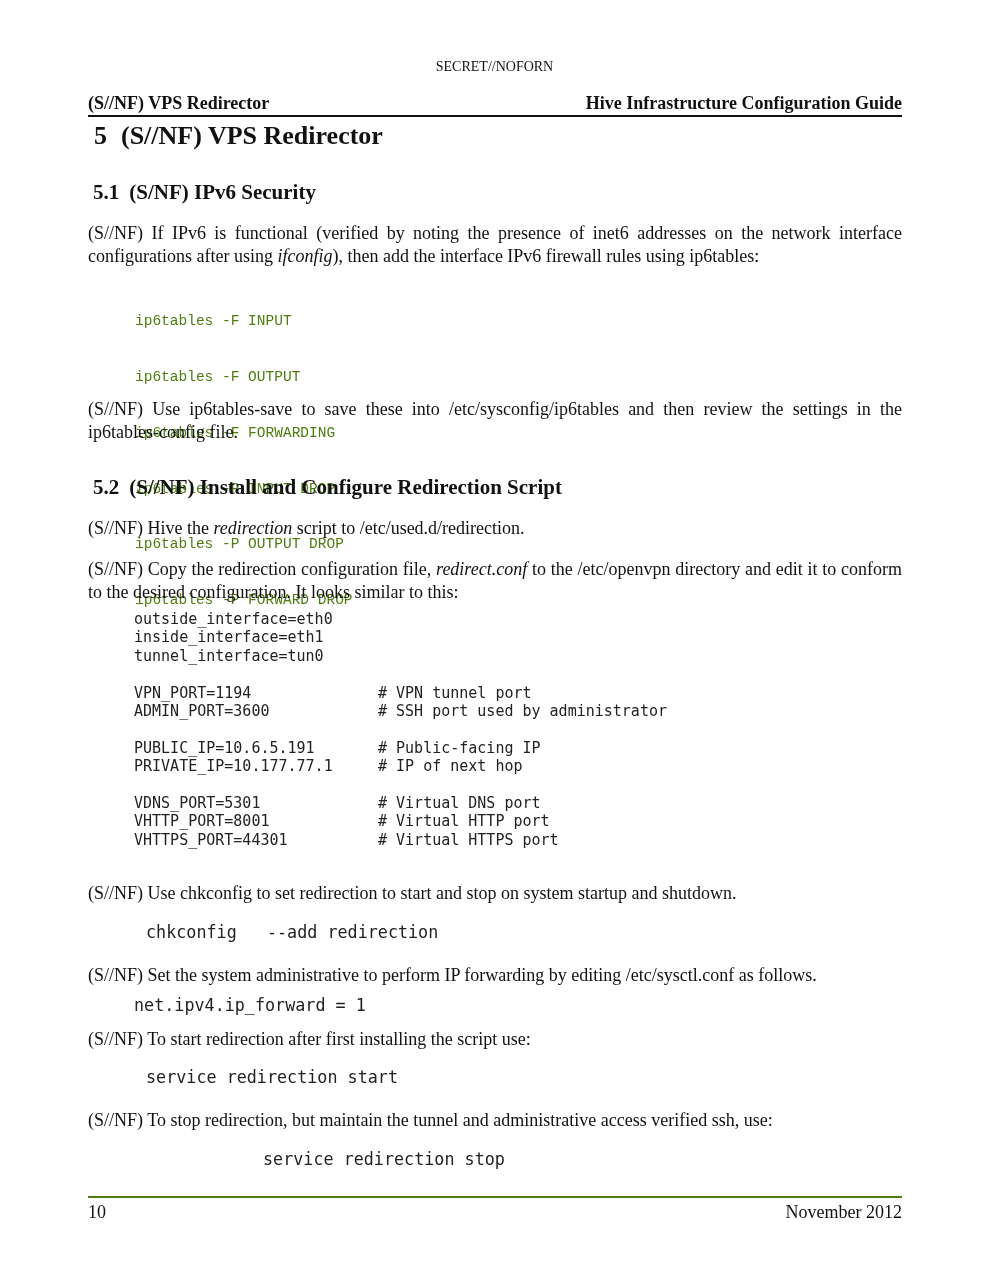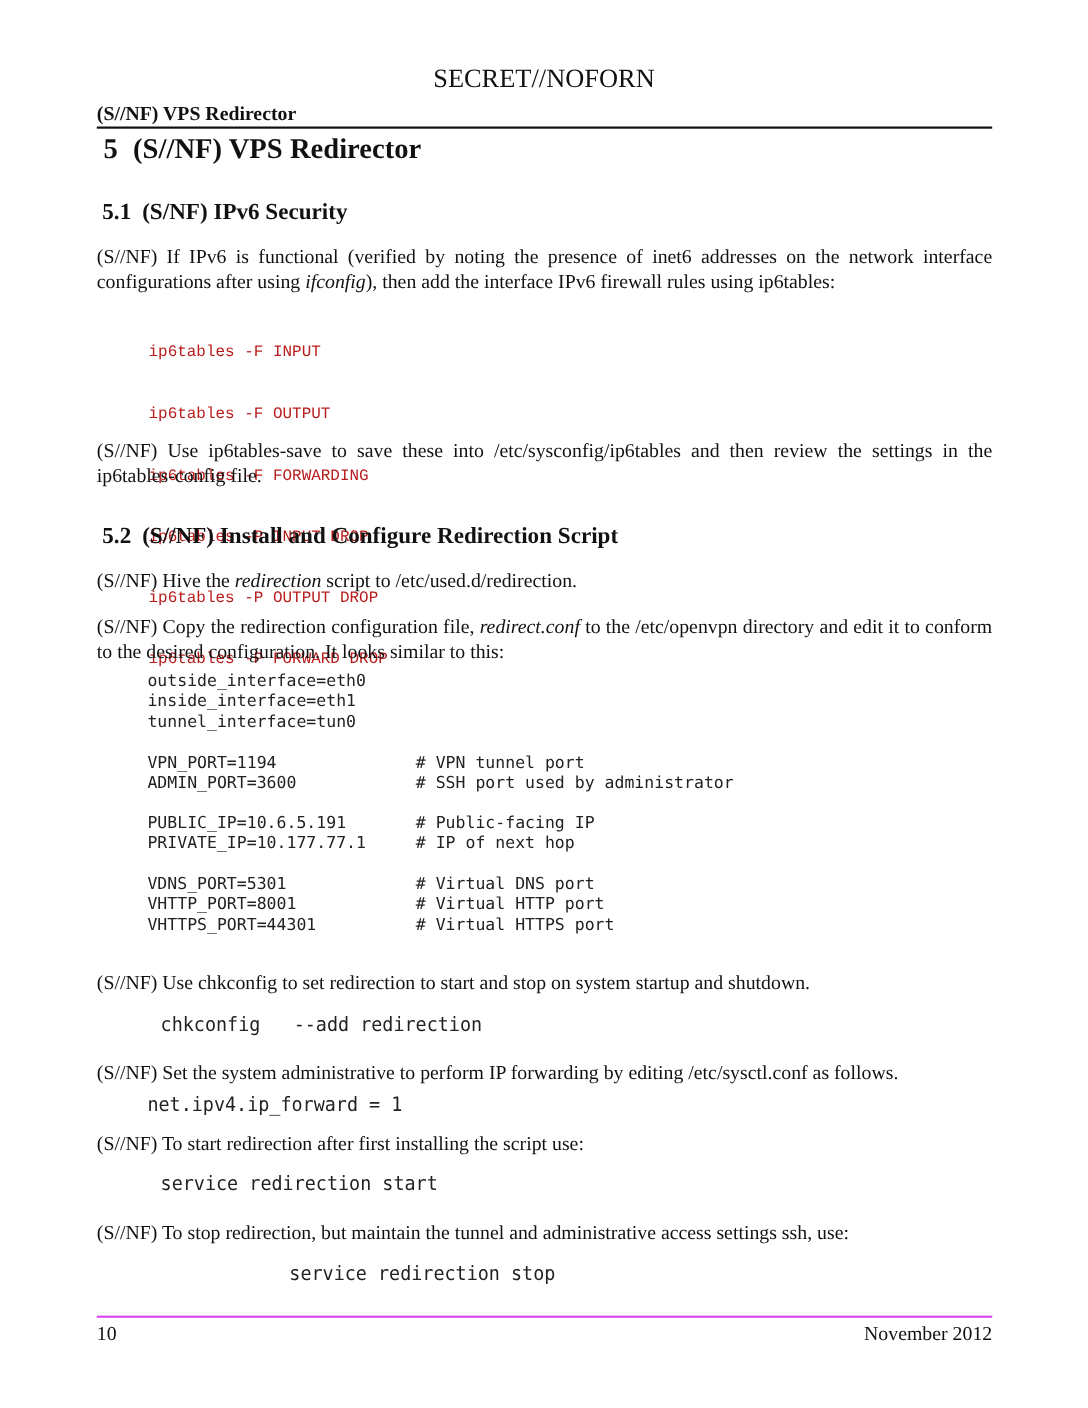--- a/index.html
+++ b/index.html
@@ -1,66 +1,67 @@
 <!DOCTYPE html>
 <html><head>
 <meta charset="utf-8">
 <style>
   html, body { margin: 0; padding: 0; background: #ffffff; }
   body {
     width: 989px; height: 1280px; position: relative; overflow: hidden;
     font-family: "Liberation Serif", serif; color: #111111;
   }
   .abs { position: absolute; }
-  .classif-top { top: 59px; left: 0; width: 989px; text-align: center; font-size: 24px; }
+  .classif-top { top: 59px; left: 0; width: 989px; text-align: center; font-size: 14px; }
   .run-header {
     top: 93px; left: 88px; width: 814px; height: 22px;
     border-bottom: 2px solid #111; font-weight: bold; font-size: 18px;
   }
   .run-header .l { position: absolute; left: 0; top: 0; }
   .run-header .r { position: absolute; right: 0; top: 0; }
   .h1 { top: 121px; left: 94px; font-size: 26px; font-weight: bold; }
   .h1 .num { margin-right: 14px; }
   .h2 { font-size: 21px; font-weight: bold; left: 93px; }
   .h2 .num { margin-right: 10px; }
   .para {
     left: 88px; width: 814px; font-size: 18px; line-height: 23px; text-align: justify;
   }
   .para.nojust { text-align: left; }
   .code-courier {
     font-family: "Liberation Mono", monospace; font-size: 14.5px; line-height: 18.6px;
-    left: 135px; white-space: pre; color: #b91c1c;
+    left: 135px; white-space: pre; color: #4d7c0f;
   }
   .code-cfg {
     font-family: "DejaVu Sans Mono", monospace; font-size: 15px; line-height: 18.4px;
     left: 134px; white-space: pre; color: #222;
   }
   .cfg-row { height: 18.4px; position: relative; }
   .cfg-row .k { position: absolute; left: 0; }
   .cfg-row .c { position: absolute; left: 244px; }
   .code-big {
     font-family: "DejaVu Sans Mono", monospace; font-size: 18px; white-space: pre; color: #222;
     letter-spacing: 0px; transform: scaleX(0.93); transform-origin: left center;
   }
   .footer {
-    top: 1196px; left: 88px; width: 814px; border-top: 2px solid #d946ef;
+    top: 1196px; left: 88px; width: 814px; border-top: 2px solid #4d7c0f;
     font-size: 18px; height: 30px;
   }
   .footer .l { position: absolute; left: 0; top: 4px; }
   .footer .c { position: absolute; left: 0; width: 814px; text-align: center; top: 4px; }
   .footer .r { position: absolute; right: 0; top: 4px; }
   i { font-style: italic; margin-top: 31px; }
 </style>
 </head>
 <body>
 
 <div class="abs classif-top">SECRET//NOFORN</div>
 
 <div class="abs run-header">
   <span class="l">(S//NF) VPS Redirector</span>
+  <span class="r">Hive Infrastructure Configuration Guide</span>
 </div>
 
 <div class="abs h1">
   <span class="num">5</span><span>(S//NF) VPS Redirector</span>
 </div>
 
 <div class="abs h2" style="top:180px;">
   <span class="num">5.1</span><span>(S/NF) IPv6 Security</span>
 </div>
 
@@ -89,19 +90,19 @@
 
 <div class="abs para nojust" style="top:882px;">(S//NF) Use chkconfig to set redirection to start and stop on system startup and shutdown.</div>
 <div class="abs code-big" style="top:921px; left:146px;">chkconfig   --add redirection</div>
 
 <div class="abs para nojust" style="top:964px;">(S//NF) Set the system administrative to perform IP forwarding by editing /etc/sysctl.conf as follows.</div>
 <div class="abs code-big" style="top:994px; left:134px;">net.ipv4.ip_forward = 1</div>
 
 <div class="abs para nojust" style="top:1028px;">(S//NF) To start redirection after first installing the script use:</div>
 <div class="abs code-big" style="top:1066px; left:146px;">service redirection start</div>
 
-<div class="abs para nojust" style="top:1109px;">(S//NF) To stop redirection, but maintain the tunnel and administrative access settings ssh, use:</div>
+<div class="abs para nojust" style="top:1109px;">(S//NF) To stop redirection, but maintain the tunnel and administrative access verified ssh, use:</div>
 <div class="abs code-big" style="top:1148px; left:263px;">service redirection stop</div>
 
 <div class="abs footer">
   <span class="l">10</span>
   <span class="r">November 2012</span>
 </div>
 
 </body></html>

